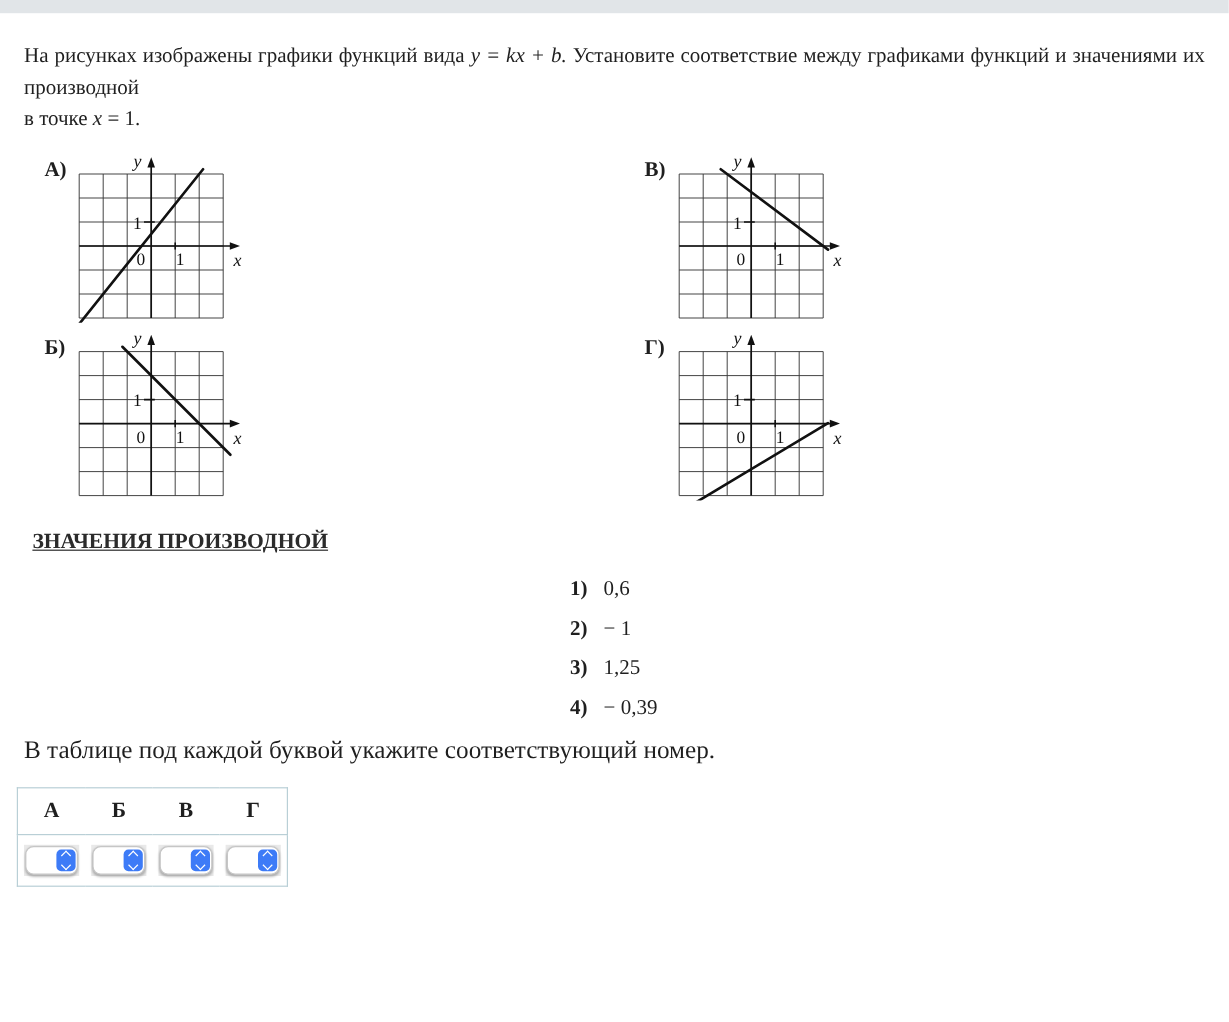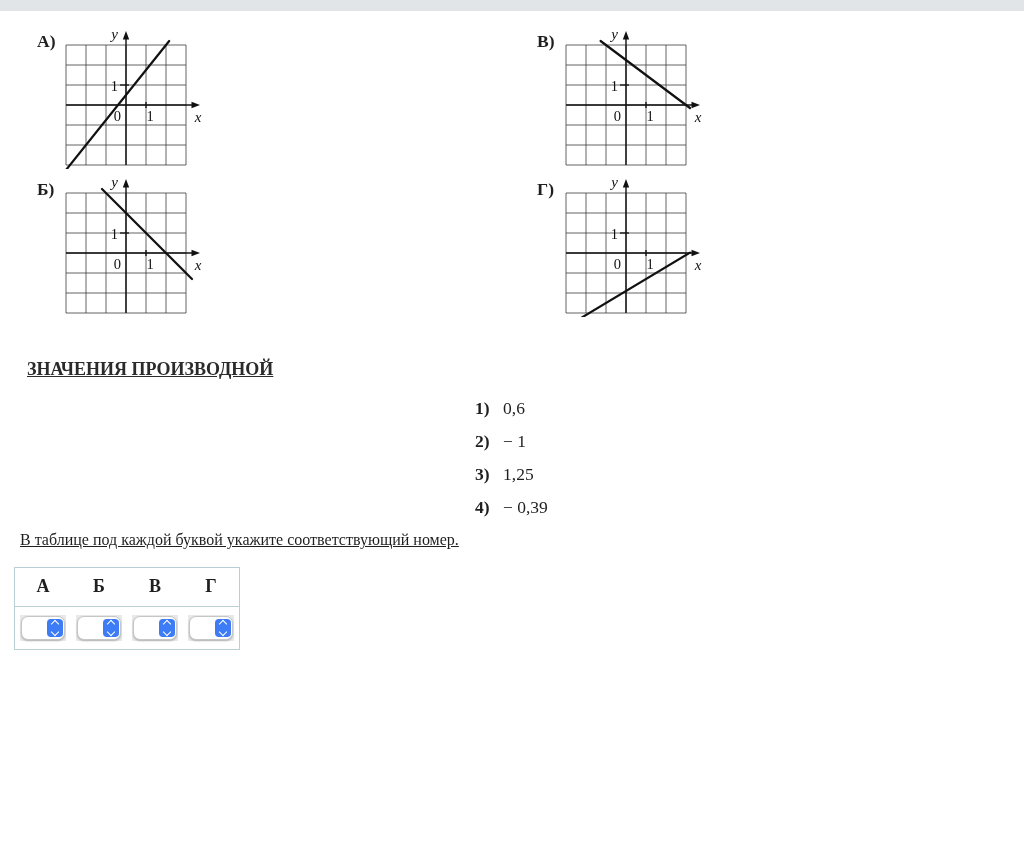--- a/index.html
+++ b/index.html
@@ -7,25 +7,25 @@
   .topbar{height:11px;background:#e1e5e8;}
   .content{padding:0 20px;}
   .title{font-size:17.5px;font-weight:bold;margin:18px 0 0 0;color:#111;}
   .problem{font-size:17.5px;line-height:26px;text-align:justify;margin:22px 0 0 0;}
   .problem i{font-style:italic;}
   .section-heading{font-size:18px;font-weight:bold;text-decoration:underline;color:#2b2b2b;margin:45px 0 0 7px;}
   .graphs{display:grid;grid-template-columns:500px 464px;row-gap:8px;margin:18px 0 0 17px;}
   .graph-panel{display:flex;align-items:flex-start;}
   .graph-label{font-size:17.5px;font-weight:bold;width:24px;flex:0 0 24px;padding-top:2px;}
   svg.graph{display:block;}
-  .values-heading{margin-top:42px;}
+  .values-heading{margin-top:24px;}
   .options{margin:18px 0 0 455px;font-size:17.5px;}
   .option{display:flex;margin-bottom:13px;height:20px;align-items:baseline;}
   .option b{width:28px;font-weight:bold;}
-  .table-instruction{font-size:16px;margin:14px 0 0 0;text-decoration:underline;}
+  .table-instruction{font-size:21px;margin:14px 0 0 0;}
   table.answer-table{border-collapse:collapse;margin:18px 0 0 -6px;}
   table.answer-table,table.answer-table tr{border:1px solid #b9cfd6;}
   table.answer-table th{width:56px;font-size:18px;font-weight:bold;padding:8px 0 9px 0;text-align:center;font-family:"Liberation Serif",serif;}
   table.answer-table td{padding:8px 5px;text-align:center;}
   .spin{width:46px;height:26px;background:#e9e9e9;display:flex;align-items:center;justify-content:center;margin:0 auto;}
   .spin-inner{width:42px;height:22px;background:#fff;border:1px solid #c6c6c6;border-radius:7px;
     box-shadow:0 1px 2px rgba(0,0,0,.25);display:flex;align-items:center;}
   .spin-inner input{flex:1;width:0;min-width:0;border:none;outline:none;background:transparent;
     font-family:"Liberation Sans",sans-serif;font-size:12px;padding:0 0 0 4px;}
   .spin-btn{width:16px;height:18px;background:#3d7bf7;border-radius:4px;margin-right:1px;flex:0 0 16px;
@@ -35,20 +35,21 @@
   .chev.down{transform:rotate(225deg);margin-top:1px;}
 </style>
 </head>
 <body>
 
 <div class="topbar"></div>
 
 <div class="content">
 
 
+  <p class="problem"><span>На рисунках изображены графики функций вида </span><i>y = kx + b.</i><span> Установите соответствие между графиками функций и значениями их производной</span><br><span>в точке </span><i>x</i><span> = 1.</span></p>
 
 
   <div class="graphs">
     <div class="graph-panel">
       <span class="graph-label">А)</span>
       <svg class="graph" width="150" height="140" viewBox="0 0 150 140">
           <line x1="5" y1="16" x2="5" y2="136" stroke="#3c3c3c" stroke-width="0.8"></line>
           <line x1="25" y1="16" x2="25" y2="136" stroke="#3c3c3c" stroke-width="0.8"></line>
           <line x1="45" y1="16" x2="45" y2="136" stroke="#3c3c3c" stroke-width="0.8"></line>
           <line x1="65" y1="16" x2="65" y2="136" stroke="#3c3c3c" stroke-width="0.8"></line>

